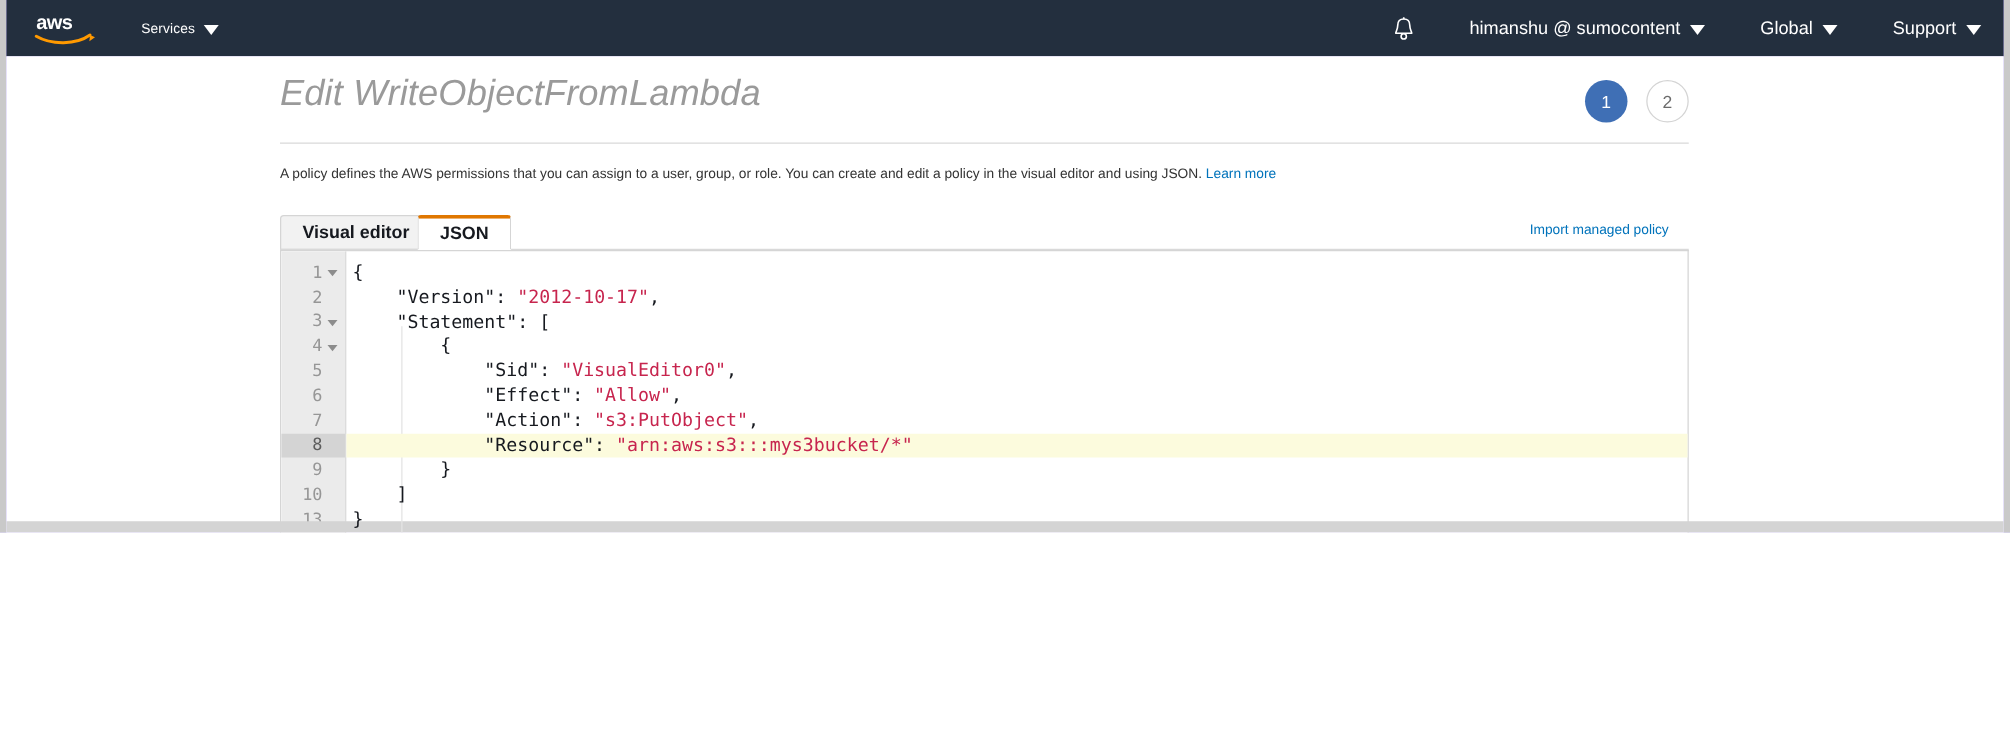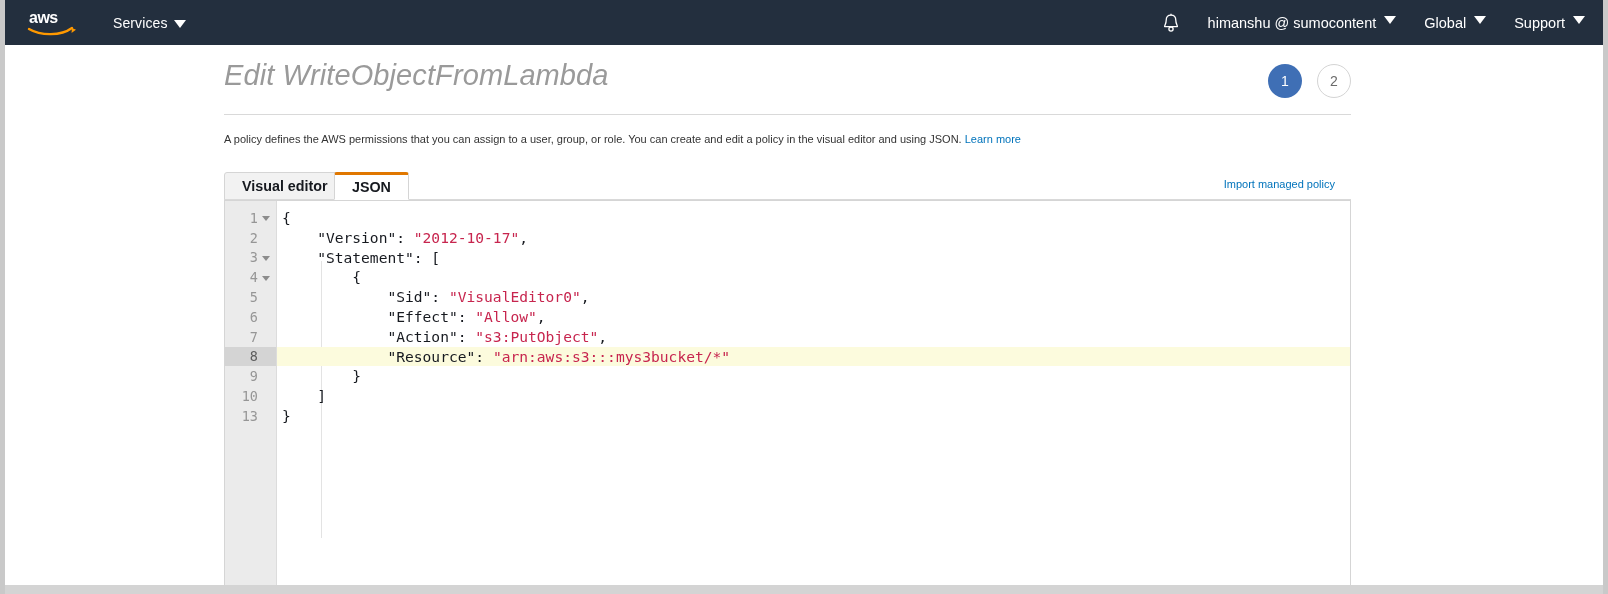--- a/index.html
+++ b/index.html
@@ -8,21 +8,21 @@
     width: 1608px;
     height: 594px;
     overflow: hidden;
     background: #ffffff;
     font-family: "Liberation Sans", sans-serif;
   }
 
   #page {
     position: relative;
     width: 1608px;
-    height: 594px;
+    height: 426px;
     background: #c4b5fd;
     border-left: 5px solid #c9c9c9;
     border-right: 5px solid #c9c9c9;
     overflow: hidden;
   }
 
   
   #topnav {
     position: absolute;
     top: 0; left: 0;
@@ -37,21 +37,21 @@
     margin-left: 22px;
     width: 52px;
     height: 30px;
     position: relative;
     display: block;
   }
 
   #nav-services {
     margin-left: 34px;
     color: #ffffff;
-    font-size: 14px;
+    font-size: 11px;
     display: flex;
     align-items: center;
     gap: 7px;
     letter-spacing: .1px;
   }
 
   .caret {
     display: inline-block;
     width: 0; height: 0;
     border-left: 6px solid transparent;
@@ -66,22 +66,24 @@
     margin-right: 18px;
     display: flex;
     align-items: center;
     gap: 28px;
   }
 
   .nav-right-item {
     color: #ffffff;
     font-size: 14.5px;
     display: flex;
+    align-items: center;
     gap: 8px;
     white-space: nowrap;
+    margin-left: 16px;
   }
 
   #bell-icon { display: block; }
 
   
   #content {
     position: absolute;
     top: 45px; left: 0;
     width: 1598px;
     height: 549px;

